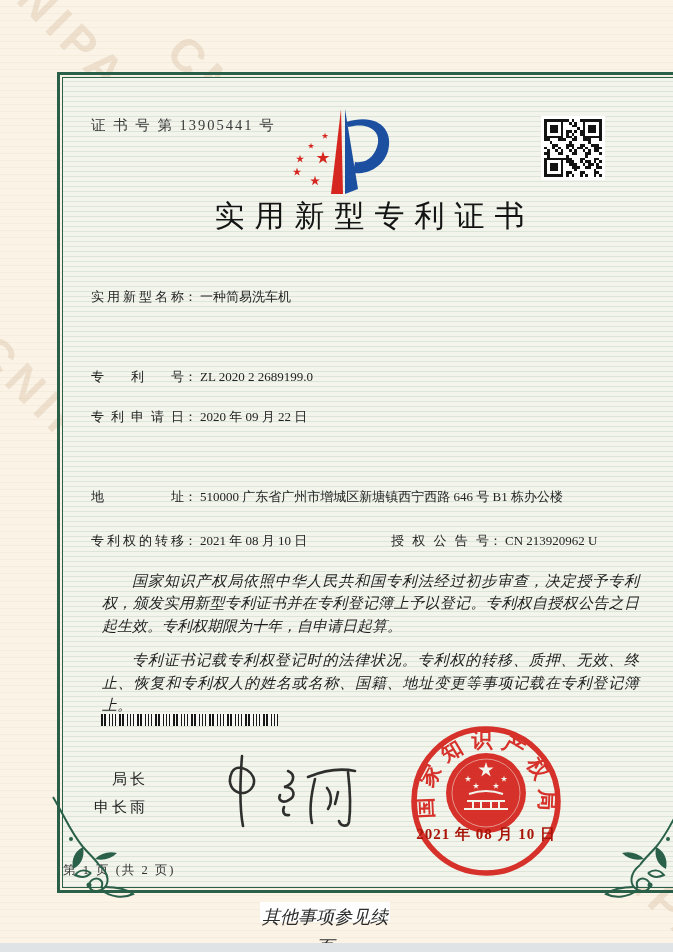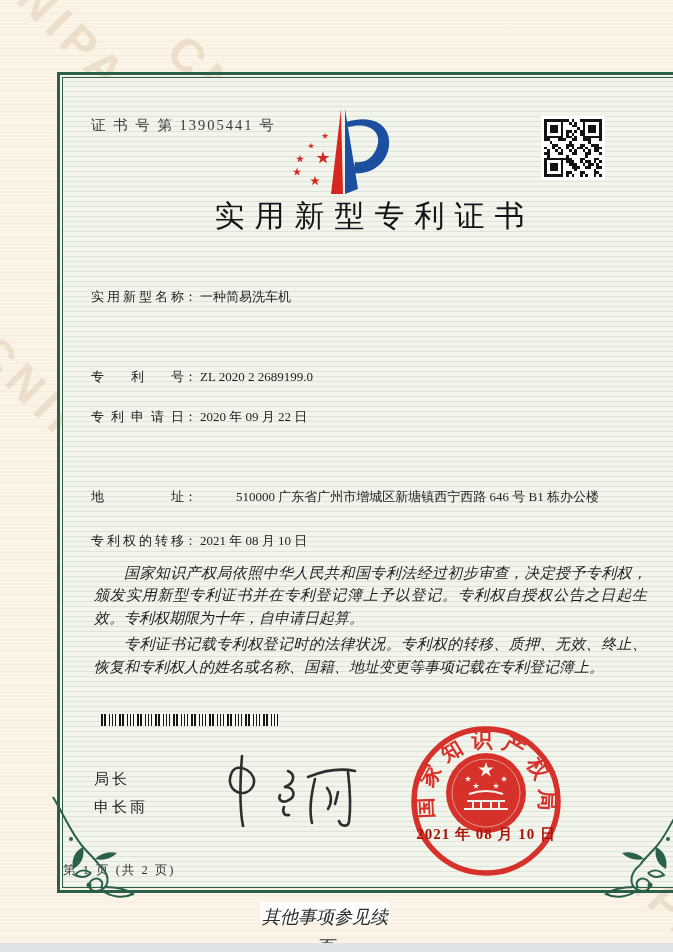--- a/index.html
+++ b/index.html
@@ -20,33 +20,33 @@
   .qr-grid{display:grid;width:58px;height:58px;grid-template-columns:repeat(21,1fr);grid-template-rows:repeat(21,1fr);}
   .qm{background:transparent;}
   .qm.on{background:#131313;}
   .title{position:absolute;left:0;right:0;top:118px;text-align:center;font-size:30px;font-weight:normal;
     color:#141414;letter-spacing:10px;text-indent:10px;}
   
   .f-row{position:absolute;left:28px;right:26px;font-size:13px;color:#232323;line-height:21px;}
   .f-label{display:inline-block;width:93px;text-align:justify;text-align-last:justify;vertical-align:top;}
   .f-colon{display:inline-block;width:16px;vertical-align:top;}
   .f-value{vertical-align:top;}
-  .f-value.wrap{display:inline-block;width:398px;margin-left:36px;}
+  .f-value.wrap{display:inline-block;width:398px;}
   .pair2{position:absolute;left:300px;top:0;}
   .pair2 .f-label{width:98px;}
   
   .paras{position:absolute;left:27px;right:25px;top:480px;font-size:15px;line-height:22.4px;
     color:#1e1e1e;text-align:justify;font-style:italic;}
-  .paras p{margin:4px;text-indent:2em;}
+  .paras p{margin:12px;text-indent:2em;}
   
   .barcode{position:absolute;left:38px;top:636px;width:177px;height:12px;
     background:repeating-linear-gradient(90deg,#161616 0 2px,#f6f6f2 2px 3px,#161616 3px 5px,#f6f6f2 5px 8px,#161616 8px 9px,#f6f6f2 9px 11px,#161616 11px 12px,#f6f6f2 12px 14px,#161616 14px 15px,#f6f6f2 15px 18px);}
   
   .signer{position:absolute;left:31px;top:692px;font-size:15px;color:#222;
-    font-family:"Liberation Sans","DejaVu Sans",sans-serif;}
+    font-family:"Liberation Sans","DejaVu Sans",sans-serif;text-align:right;}
   .signer div{margin-bottom:9px;letter-spacing:3px;}
   .sig-svg{position:absolute;left:148px;top:666px;}
   .seal{position:absolute;left:344px;top:644px;width:158px;height:158px;z-index:5;}
   .seal svg{opacity:.94;}
   .seal-date{position:absolute;left:-8px;right:-8px;top:103px;text-align:center;font-size:15px;
     font-weight:bold;color:#a91408;letter-spacing:1px;white-space:nowrap;}
   .footer{position:absolute;left:0;right:0;bottom:8px;font-size:12.5px;
     color:#333;letter-spacing:2px;}
   .flourish{position:absolute;z-index:4;}
   .flourish.br{right:-14px;bottom:-16px;}
@@ -545,20 +545,23 @@
         <span class="f-label">专利号</span><span class="f-colon">：</span><span class="f-value">ZL 2020 2 2689199.0</span>
       </div>
       <div class="f-row" style="top:328px">
         <span class="f-label">专利申请日</span><span class="f-colon">：</span><span class="f-value">2020 年 09 月 22 日</span>
       </div>
       <div class="f-row" style="top:408px">
         <span class="f-label">地址</span><span class="f-colon">：</span><span class="f-value wrap">510000 广东省广州市增城区新塘镇西宁西路 646 号 B1 栋办公楼</span>
       </div>
       <div class="f-row" style="top:452px">
         <span class="f-label">专利权的转移</span><span class="f-colon">：</span><span class="f-value">2021 年 08 月 10 日</span>
+        <span class="pair2">
+          <span class="f-label">授权公告号</span><span class="f-colon">：</span><span class="f-value">CN 213920962 U</span>
+        </span>
       </div>
 
       <div class="paras">
         <p>国家知识产权局依照中华人民共和国专利法经过初步审查，决定授予专利权，颁发实用新型专利证书并在专利登记簿上予以登记。专利权自授权公告之日起生效。专利权期限为十年，自申请日起算。</p>
         <p>专利证书记载专利权登记时的法律状况。专利权的转移、质押、无效、终止、恢复和专利权人的姓名或名称、国籍、地址变更等事项记载在专利登记簿上。</p>
       </div>
 
       <div class="barcode"></div>
 
       <div class="signer">

